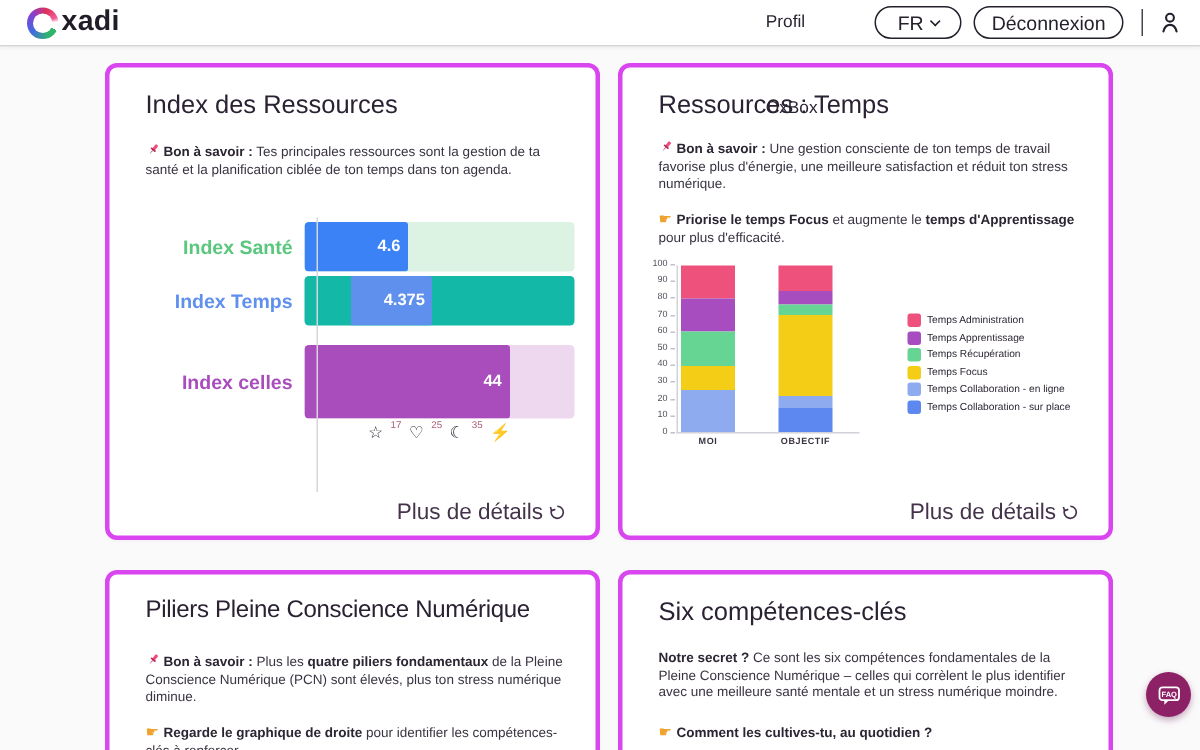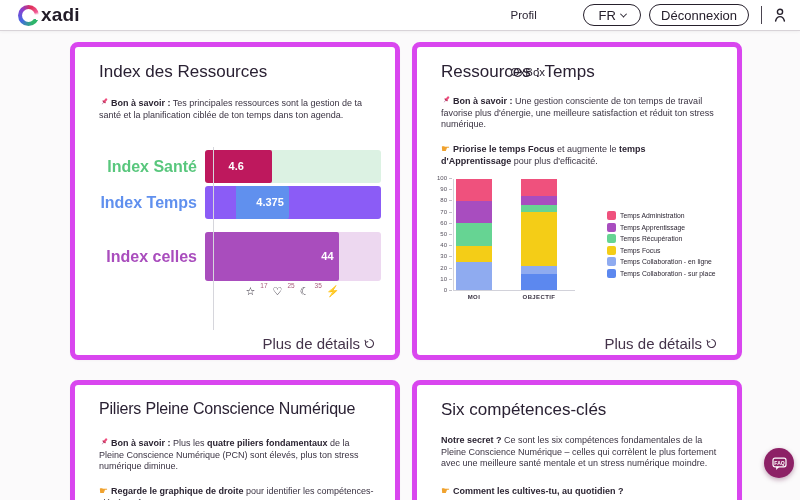--- a/index.html
+++ b/index.html
@@ -25,41 +25,41 @@
           border:1px solid #26202c; border-radius:999px; background:#fff; color:#26202c;
           font-size:13px; font-family:inherit; cursor:pointer; }
   .pill-fr { width:58px; margin-left:24px; }
   .pill-logout { padding:0 11px; margin-left:8px; }
   .chev { width:5px; height:5px; border-right:1.4px solid #26202c; border-bottom:1.4px solid #26202c;
           transform:rotate(45deg) translate(-1px,-1px); }
   .vdiv { width:1px; height:18px; background:#4a4450; margin-left:12px; }
   .person-btn { margin-left:10px; display:flex; align-items:center; cursor:pointer; background:none; border:none; }
 
   
-  .card { position:absolute; background:#fff; border:5px solid #d946ef; border-radius:8px;
+  .card { position:absolute; background:#fff; border:3px solid #d946ef; border-radius:8px;
           box-shadow:0 1px 2px rgba(50,20,50,.03); }
   #card1 { left:70px;  top:42px;  width:330px; height:318px; }
   #card2 { left:412px; top:42px;  width:330px; height:318px; }
   #card3 { left:70px;  top:380px; width:330px; height:170px; }
   #card4 { left:412px; top:380px; width:330px; height:170px; }
   .card-title { position:absolute; left:24px; top:15px; font-size:17px; font-weight:400; color:#2a2133; }
   #card3 .card-title { font-size:16px; letter-spacing:-.2px; }
   .note { position:absolute; left:24px; right:20px; font-size:9px; line-height:11.5px; color:#3a3342; }
   .note b { color:#2c2533; }
   .pin-ic { display:inline-block; width:10px; height:10px; vertical-align:-1px; margin-right:2px; }
   .hand-ic { color:#f0a22e; font-size:10px; margin-right:3px; }
   .details { position:absolute; right:20px; top:288px; display:flex; align-items:center; gap:4px;
              font-size:15px; color:#44334a; cursor:pointer; }
 
   
   .c1-chart { position:absolute; left:8px; right:14px; top:100px; height:190px; padding-top:3px; }
   .r1-axis { position:absolute; left:130px; top:0; width:1px; height:183px; background:#d6d6dc; }
   .r1-row { display:flex; height:33px; margin-bottom:3px; }
   .r1-row.r1-tall { height:49px; margin-top:13px; }
-  .r1-label { width:122px; padding-right:8px; text-align:right; font-size:16px; font-weight:700; align-self:center; }
+  .r1-label { width:122px; padding-right:8px; text-align:right; font-size:13px; font-weight:700; align-self:center; }
   .r1-track { flex:1; border-radius:3px; overflow:hidden; }
   .r1-fill { height:100%; text-align:right; padding-right:5px; color:#fff; font-weight:700; font-size:11px; line-height:33px; border-radius:0 2px 2px 0; }
   .r1-tall .r1-fill { line-height:49px; }
   .c1-icons { position:absolute; left:130px; right:14px; top:237px; display:flex; justify-content:center;
               align-items:flex-start; gap:5px; }
   .c1-ic { font-size:11px; color:#2b2433; line-height:14px; }
   .c1-count { font-size:6.5px; color:#a85c7c; transform:translateY(-2px); }
 
   
   .c2-chart { position:absolute; left:10px; top:126px; width:170px; height:150px; }
@@ -119,26 +119,26 @@
               <rect x="4.8" y="6.6" width="6.4" height="2" rx="1" fill="#c22753"></rect>
               <path d="M7.5 8.6h1L8 14z" fill="#8d2166"></path>
             </g>
           </svg></span><span><b>Bon à savoir :</b><span> Tes principales ressources sont la gestion de ta santé et la planification ciblée de ton temps dans ton agenda.</span></span></p>
     <div class="c1-chart">
       <div class="r1-axis"></div>
       <div id="r1-rows">
           <div class="r1-row">
             <span class="r1-label" style="color: rgb(89, 199, 125);">Index Santé</span>
             <div class="r1-track" style="background: rgb(220, 242, 227);">
-              <div class="r1-fill" style="background: #be185d; width: 38.3333%; text-align: center;">4.6</div>
+              <div class="r1-fill" style="background: #3b82f6; width: 38.3333%;">4.6</div>
             </div>
           </div>
           <div class="r1-row">
             <span class="r1-label" style="color: rgb(96, 144, 238);">Index Temps</span>
-            <div class="r1-track" style="background: #8b5cf6; padding-left: 31px;">
+            <div class="r1-track" style="background: #14b8a6; padding-left: 31px;">
               <div class="r1-fill" style="background: rgb(96, 144, 238); width: 36.4583%;">4.375</div>
             </div>
           </div>
           <div class="r1-row r1-tall">
             <span class="r1-label" style="color: rgb(169, 77, 189);">Index celles</span>
             <div class="r1-track" style="background: rgb(237, 216, 240);">
               <div class="r1-fill" style="background: rgb(169, 77, 189); width: 75.8621%;">44</div>
             </div>
           </div>
         </div>
@@ -247,21 +247,21 @@
               <rect x="6.3" y="1" width="3.4" height="6" rx="1.2" fill="#ef4d7e"></rect>
               <rect x="4.8" y="6.6" width="6.4" height="2" rx="1" fill="#c22753"></rect>
               <path d="M7.5 8.6h1L8 14z" fill="#8d2166"></path>
             </g>
           </svg></span><span><b>Bon à savoir :</b><span> Plus les </span><b>quatre piliers fondamentaux</b><span> de la Pleine Conscience Numérique (PCN) sont élevés, plus ton stress numérique diminue.</span></span></p>
     <p class="note" style="top:100px"><span class="hand-ic">☛</span><span><b>Regarde le graphique de droite</b><span> pour identifier les compétences-clés à renforcer.</span></span></p>
   </section>
 
   <section class="card" id="card4">
     <h2 class="card-title">Six compétences-clés</h2>
-    <p class="note" style="top:50px"><span><b>Notre secret ?</b><span> Ce sont les six compétences fondamentales de la Pleine Conscience Numérique – celles qui corrèlent le plus fortement avec une meilleure santé mentale et un stress numérique moindre.</span></span></p>
+    <p class="note" style="top:50px"><span><b>Notre secret ?</b><span> Ce sont les six compétences fondamentales de la Pleine Conscience Numérique – celles qui corrèlent le plus identifier avec une meilleure santé mentale et un stress numérique moindre.</span></span></p>
     <p class="note" style="top:100px"><span class="hand-ic">☛</span><span><b>Comment les cultives-tu, au quotidien ?</b></span></p>
   </section>
 
   <button class="faq-btn">
     <svg width="17" height="17" viewBox="0 0 17 17">
       <rect x="2" y="3.2" width="13" height="8.6" rx="2" fill="none" stroke="#fff" stroke-width="1.2"></rect>
       <text x="8.5" y="9.7" font-size="5" font-weight="bold" fill="#fff" text-anchor="middle" font-family="Liberation Sans, sans-serif">FAQ</text>
       <path d="M5.2 11.8v3.1l3.1-3.1z" fill="#fff"></path>
     </svg>
   </button>

